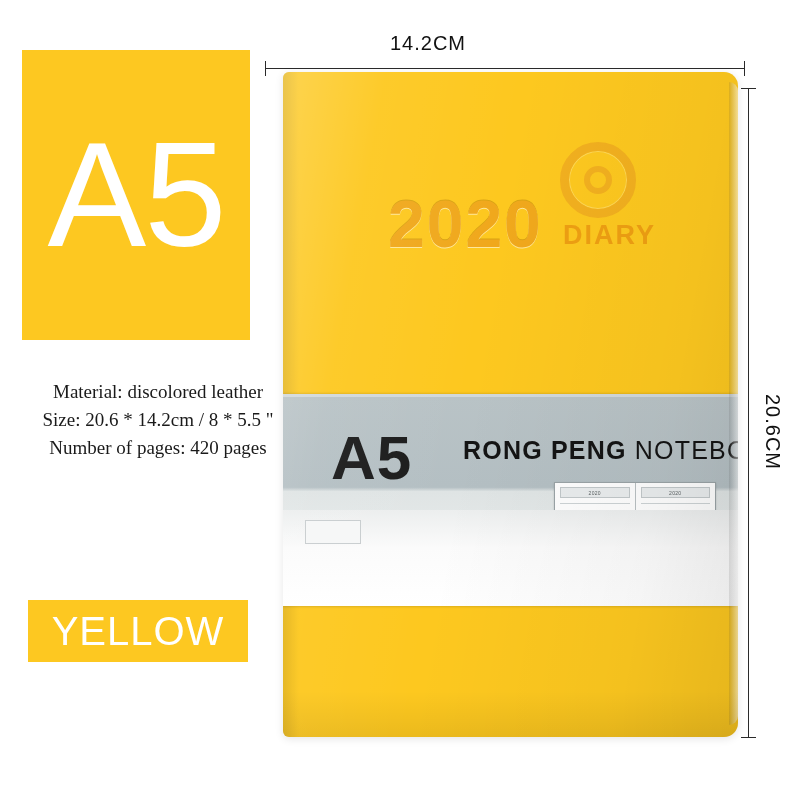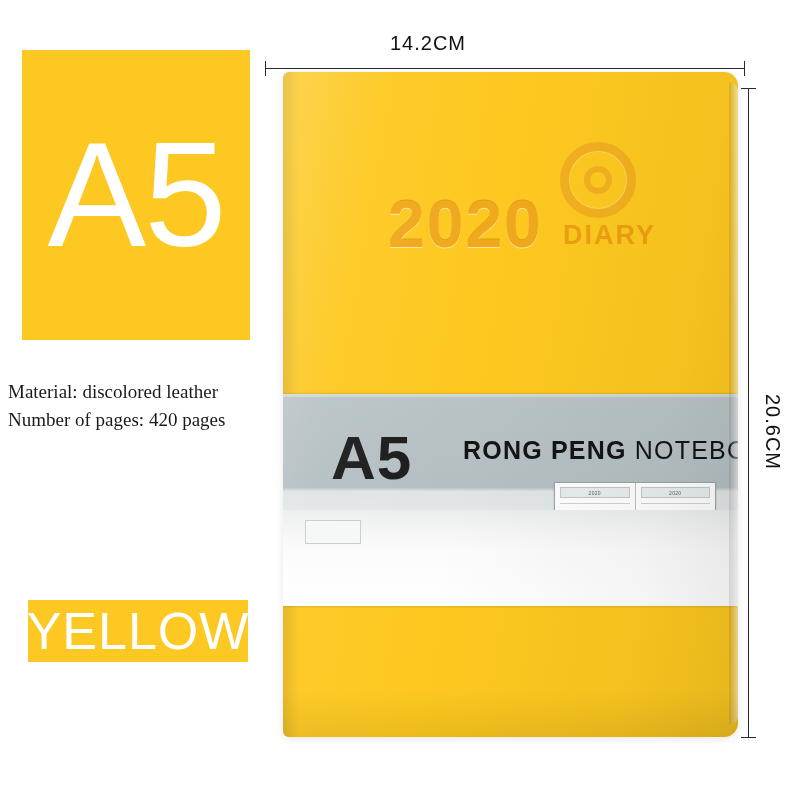--- a/index.html
+++ b/index.html
@@ -43,38 +43,38 @@
   .specs {
     position: absolute;
     left: 8px;
     top: 378px;
     width: 300px;
     color: #1a1a1a;
     font-family: "Liberation Serif", serif;
     font-size: 19px;
     line-height: 28px;
   }
-  .specs .row { white-space: nowrap; }
+  .specs .row { white-space: nowrap; text-align: center; }
   .specs .lbl { font-weight: 400; }
 
   .color-badge {
     position: absolute;
     left: 28px;
     top: 600px;
     width: 220px;
     height: 62px;
     background: #fdc821;
     display: flex;
     align-items: center;
     justify-content: center;
   }
   .color-badge span {
     color: #ffffff;
     font-family: "Liberation Sans", sans-serif;
-    font-size: 52px;
+    font-size: 40px;
     letter-spacing: 1px;
   }
 
   
   .dim-top-label {
     position: absolute;
     left: 428px;
     top: 32px;
     transform: translateX(-50%);
     font-family: "Liberation Sans", sans-serif;
@@ -340,20 +340,23 @@
 
   <div class="a5-badge">
     <span>A5</span>
   </div>
 
   <div class="specs">
     <div class="row">
       <span class="lbl">Material:</span><span> discolored leather</span>
     </div>
     <div class="row">
+      <span class="lbl">Size:</span><span> 20.6 * 14.2cm / 8 * 5.5 "</span>
+    </div>
+    <div class="row">
       <span class="lbl">Number of pages:</span><span> 420 pages</span>
     </div>
   </div>
 
   <div class="color-badge">
     <span>YELLOW</span>
   </div>
 
   <div class="dim-top-label">14.2CM</div>
   <div class="dim-top-line"></div>

